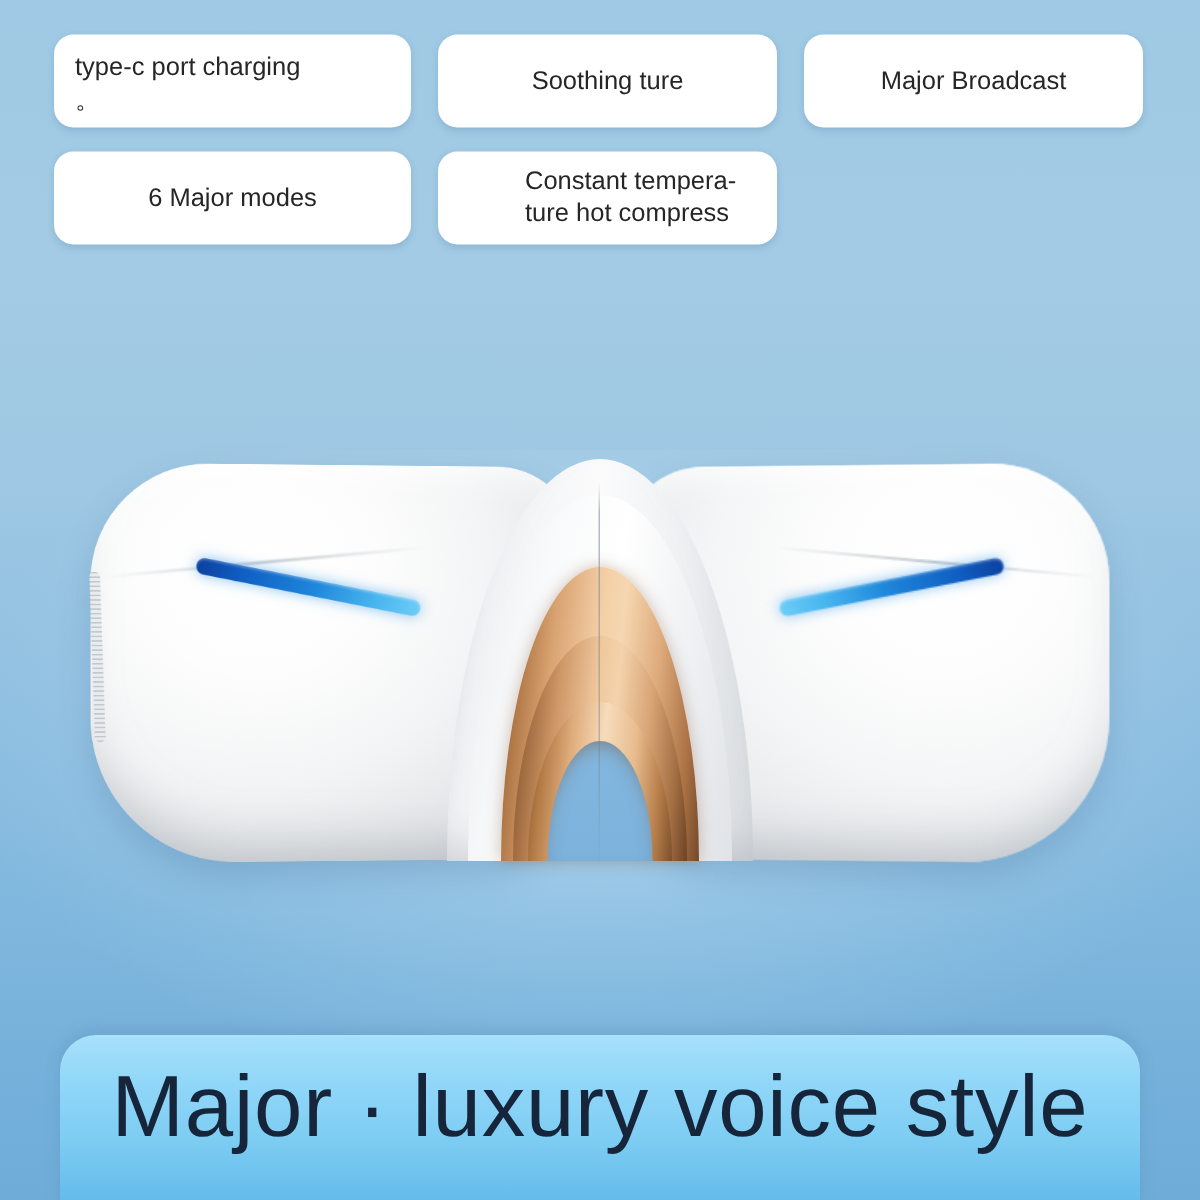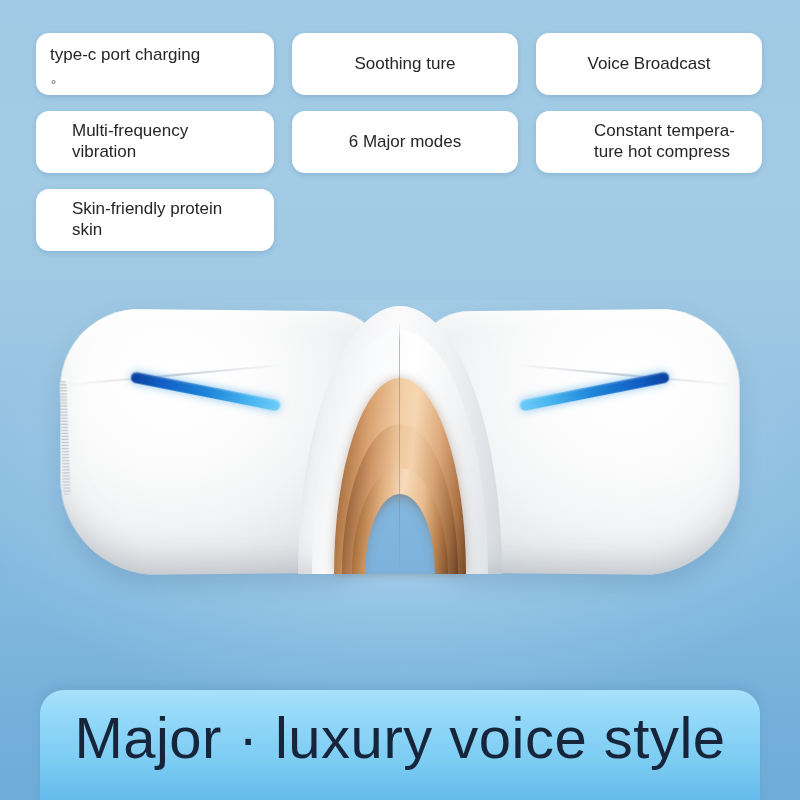--- a/index.html
+++ b/index.html
@@ -39,21 +39,21 @@
         rgba(214,236,250,0.55) 0%,
         rgba(190,224,245,0.28) 40%,
         rgba(160,205,235,0.0) 72%);
     pointer-events: none;
   }
 
   
   #feature-grid {
     position: absolute;
     left: 36px;
-    top: 33px;
+    top: 23px;
     width: 744px;
     display: grid;
     grid-template-columns: 238px 226px 226px;
     column-gap: 18px;
     row-gap: 16px;
   }
 
   .tag {
     background: #ffffff;
     border-radius: 13px;
@@ -292,42 +292,34 @@
     <div class="tag align-left clip">
       <div class="tag-label">type-c port charging
    。</div>
     </div>
 
     <div class="tag align-center">
       <div class="tag-label">Soothing ture</div>
     </div>
 
     <div class="tag align-center">
-      <div class="tag-label">Voice Broadcast</div>
-    </div>
-
-
-    <div class="tag align-mid-left">
-      <div class="tag-label">Multi-frequency
-vibration</div>
-    </div>
+      <div class="tag-label">Major Broadcast</div>
+    </div>
+
+
 
     <div class="tag align-center">
       <div class="tag-label">6 Major modes</div>
     </div>
 
     <div class="tag align-indent">
       <div class="tag-label">Constant tempera-
 ture hot compress</div>
     </div>
 
-    <div class="tag align-mid-left">
-      <div class="tag-label">Skin-friendly protein
-skin</div>
-    </div>
 
   </div>
 
   <div id="product">
 
     <div class="eye-cup" id="cup-left">
       <div id="ribbed-strip"></div>
       <div class="cup-seam" id="seam-left"></div>
       <div class="led" id="led-left"></div>
     </div>

